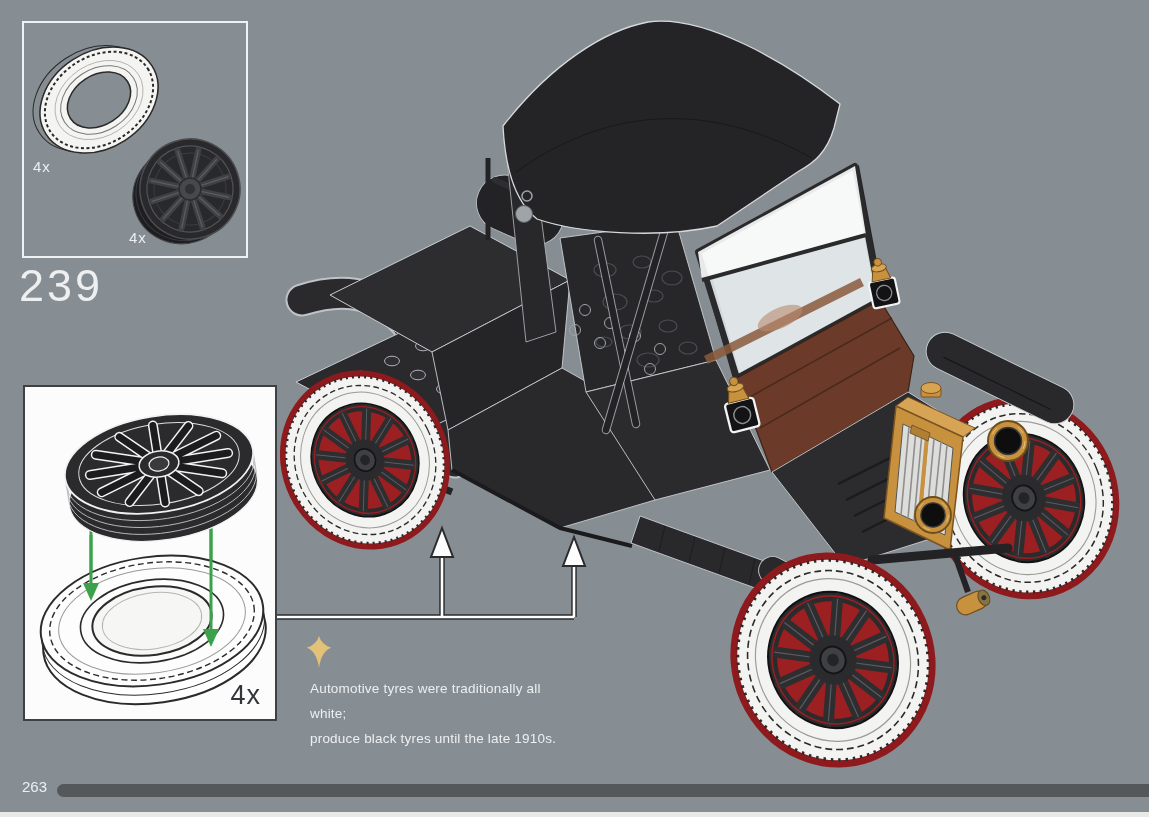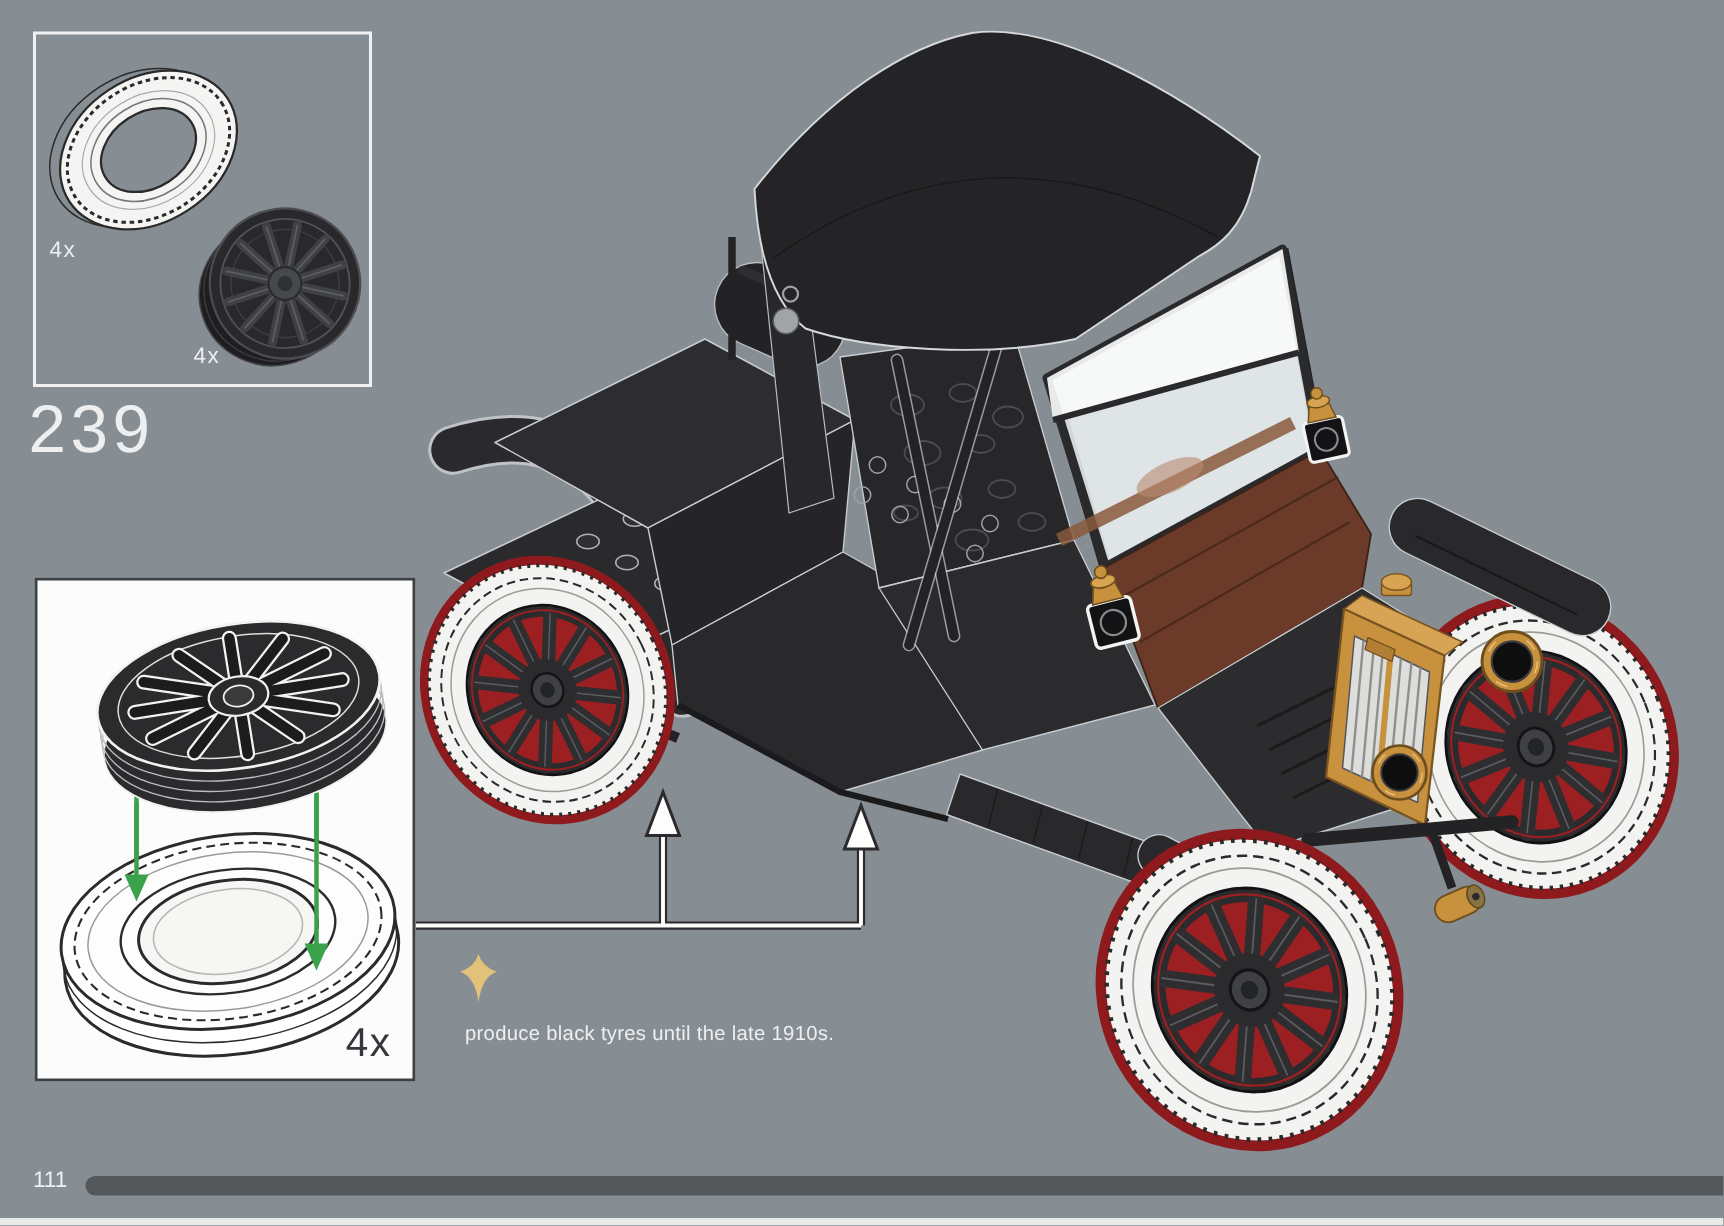--- a/index.html
+++ b/index.html
@@ -302,19 +302,20 @@
   <span id="detail-qty">4x</span>
 </div>
 
 <div id="fact" class="abs">
   <span class="sparkle">
     <svg width="26" height="32" viewBox="0 0 26 34">
       <path d="M13 0 Q15.5 9 26 12.5 Q15.5 16 13 34 Q10.5 16 0 12.5 Q10.5 9 13 0 Z" fill="var(--sparkle-gold)"></path>
     </svg>
   </span>
   <p>
+    <span>Automotive tyres were traditionally all white;</span>
     <span>produce black tyres until the late 1910s.</span>
   </p>
 </div>
 
-<div id="page-number" class="abs">111</div>
+<div id="page-number" class="abs">263</div>
 <div id="progress" class="abs"></div>
 <div id="bottom-strip" class="abs"></div>
 
 </body></html>

